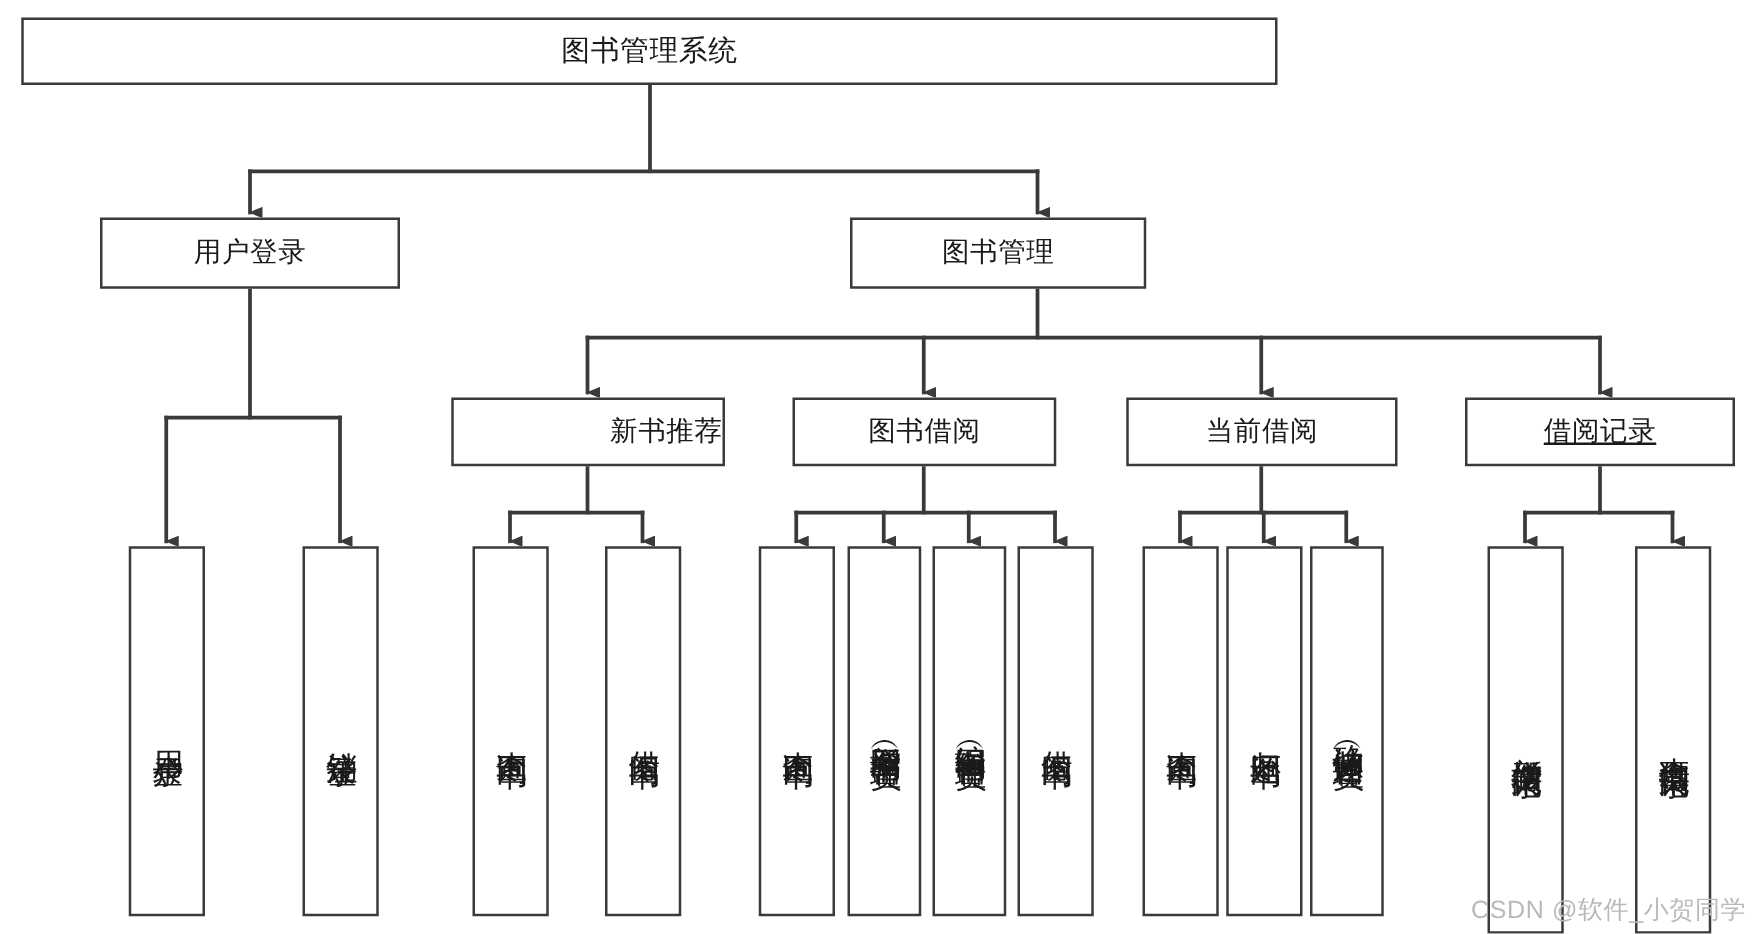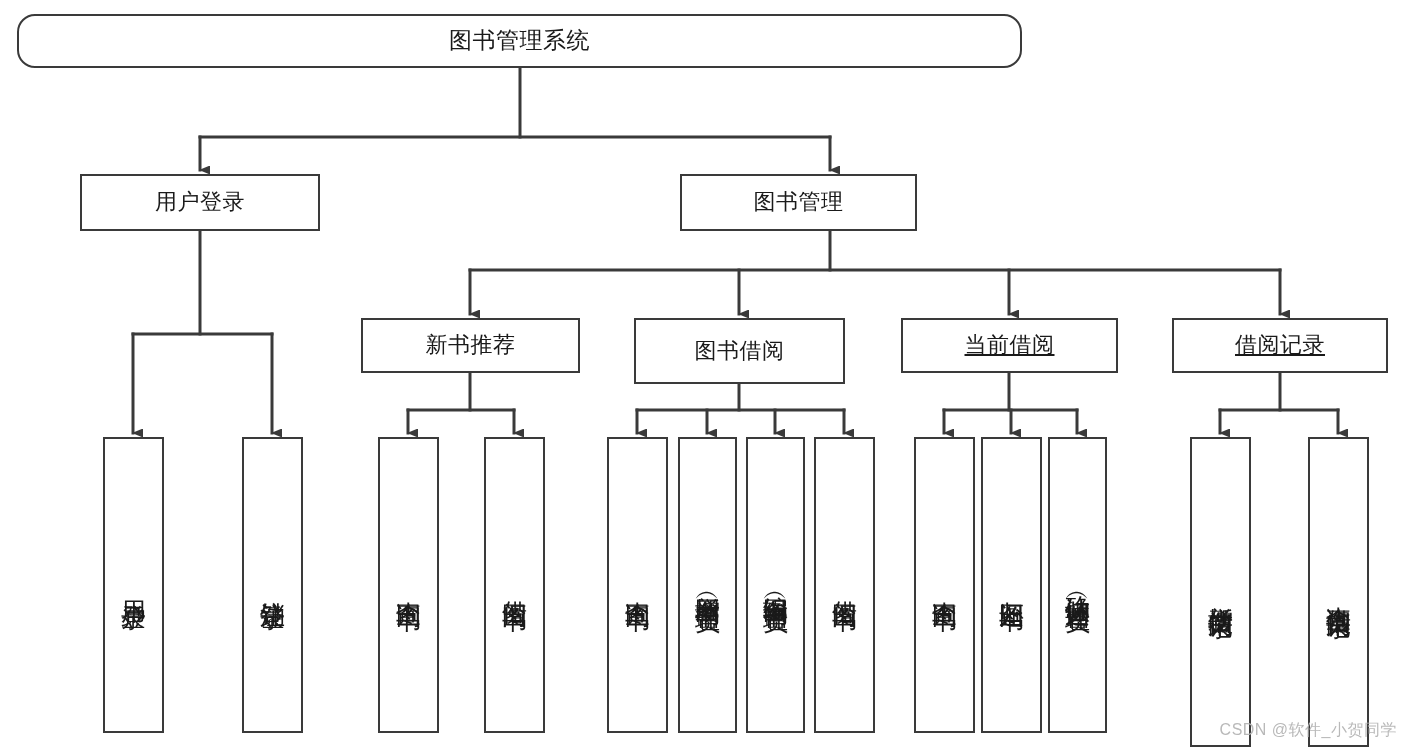--- a/index.html
+++ b/index.html
@@ -58,21 +58,21 @@
     text-orientation: upright;
     font-size: 25px;
     letter-spacing: 2px;
     line-height: 1.0;
     white-space: nowrap;
   }
   #watermark {
     position: absolute;
     right: 8px;
     bottom: 6px;
-    font-size: 16px;
+    font-size: 20px;
     color: #b9b9b9;
     letter-spacing: 0.5px;
     white-space: nowrap;
     pointer-events: none;
   }
 </style>
 </head>
 <body>
 
 <div id="canvas">
@@ -120,38 +120,38 @@
       <path d="M1011,410 L1011,433" marker-end="url(#arrow)"></path>
       <path d="M1077,410 L1077,433" marker-end="url(#arrow)"></path>
 
       <path d="M1280,373 L1280,410"></path>
       <path d="M1220,410 L1338,410"></path>
       <path d="M1220,410 L1220,433" marker-end="url(#arrow)"></path>
       <path d="M1338,410 L1338,433" marker-end="url(#arrow)"></path>
     </g>
   </svg>
 
-  <div class="node horiz root" style="left:17px; top:14px; width:1005px; height:54px;border-radius:18px;">
+  <div class="node horiz root" style="left:17px; top:14px; width:1005px; height:54px;">
     <span class="lbl">图书管理系统</span>
   </div>
 
   <div class="node horiz" style="left:80px; top:174px; width:240px; height:57px;">
     <span class="lbl">用户登录</span>
   </div>
   <div class="node horiz" style="left:680px; top:174px; width:237px; height:57px;">
     <span class="lbl">图书管理</span>
   </div>
 
-  <div class="node horiz" style="left:361px; top:318px; width:219px; height:55px;">
+  <div class="node horiz" style="left:361px; top:318px; width:219px; height:55px;justify-content:flex-end;">
     <span class="lbl">新书推荐</span>
   </div>
-  <div class="node horiz" style="left:634px; top:318px; width:211px; height:66px;">
+  <div class="node horiz" style="left:634px; top:318px; width:211px; height:55px;">
     <span class="lbl">图书借阅</span>
   </div>
-  <div class="node horiz" style="left:901px; top:318px; width:217px; height:55px;text-decoration:underline;">
+  <div class="node horiz" style="left:901px; top:318px; width:217px; height:55px;">
     <span class="lbl">当前借阅</span>
   </div>
   <div class="node horiz" style="left:1172px; top:318px; width:216px; height:55px;text-decoration:underline;">
     <span class="lbl">借阅记录</span>
   </div>
 
   <div class="node vert" style="left:103px; top:437px; width:61px; height:296px;">
     <span class="lbl">用户登录</span>
   </div>
   <div class="node vert" style="left:242px; top:437px; width:61px; height:296px;">

